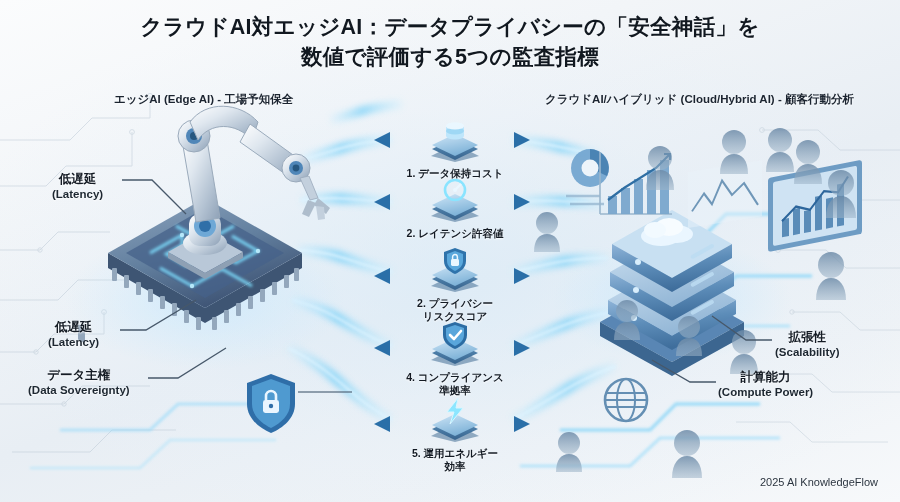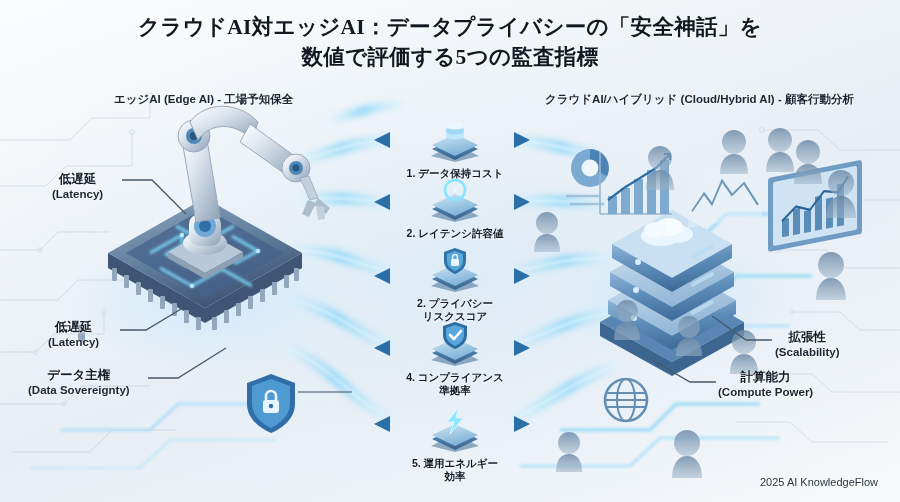--- a/index.html
+++ b/index.html
@@ -21,21 +21,20 @@
 
   
   .title-wrap {
     position: absolute; top: 12px; left: 0; width: 900px;
     text-align: center; z-index: 40;
   }
   .title-line {
     font-size: 21.5px; font-weight: bold; color: #111820;
     letter-spacing: .3px; line-height: 30px;
     text-shadow: 0 1px 2px rgba(255,255,255,.9);
-    font-family: Liberation Serif, serif;
   }
   
   .sect-head {
     position: absolute; z-index: 40;
     font-size: 11.5px; font-weight: bold; color: #1b2430;
     text-shadow: 0 1px 2px rgba(255,255,255,.95);
     white-space: nowrap;
   }
   #head-left  { top: 92px; left: 114px; }
   #head-right { top: 92px; left: 545px; }
@@ -61,21 +60,21 @@
   .metric .m-label {
     font-size: 10.5px; font-weight: bold; color: #131a23;
     text-shadow: 0 1px 2px rgba(255,255,255,.95); line-height: 13px;
     white-space: pre-line;
   }
   .metric .m-icon { display: block; margin: 0 auto 3px; }
   #metric-0 { top: 118px; }
   #metric-1 { top: 178px; }
   #metric-2 { top: 248px; }
   #metric-3 { top: 322px; }
-  #metric-4 { top: 408px; }
+  #metric-4 { top: 398px; }
 
   
   .iso { position: relative; width: 54px; height: 46px; margin: 0 auto; }
   .iso svg { position: absolute; top: 0; left: 0; }
 
   
   #footer {
     position: absolute; right: 22px; bottom: 14px; z-index: 45;
     font-size: 11px; color: #2b3540; font-weight: normal;
     text-shadow: 0 1px 2px rgba(255,255,255,.9);

